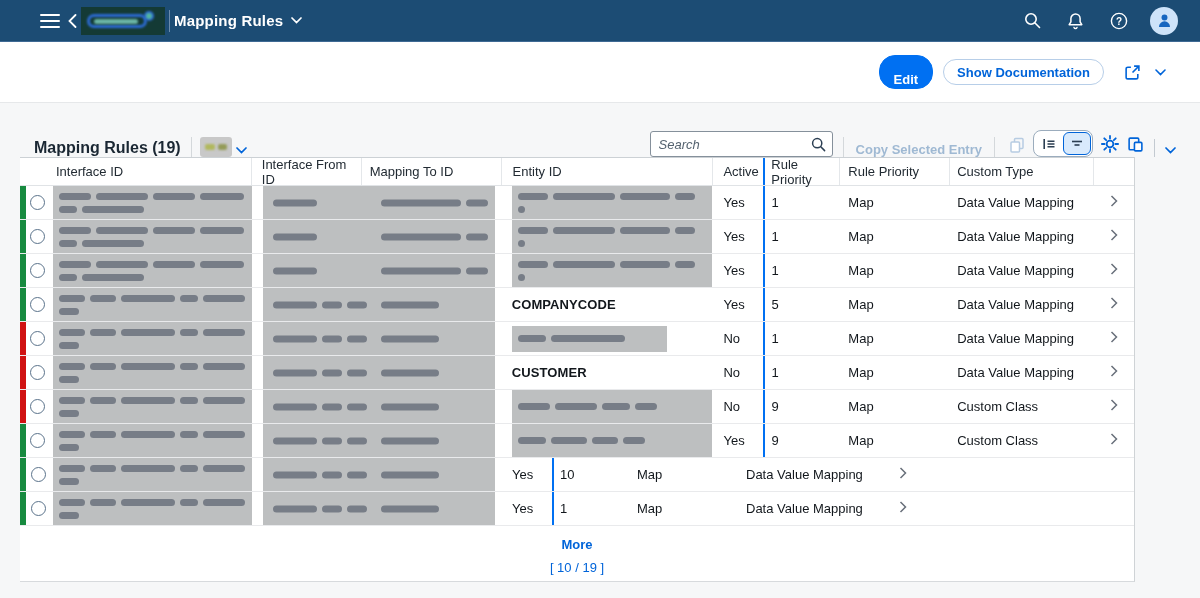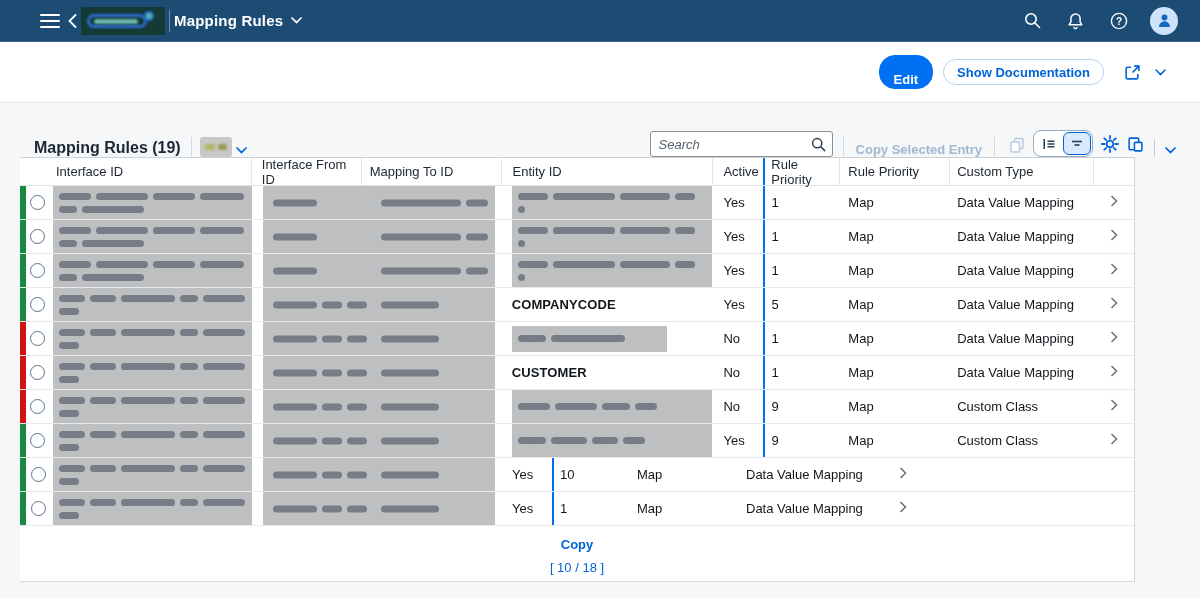--- a/index.html
+++ b/index.html
@@ -739,19 +739,19 @@
             <div class="cell c-mapping">Data Value Mapping</div>
             <div class="cell c-nav">
               <span class="navchev"><svg width="8" height="12" viewBox="0 0 8 12">
                   <path d="M1.5 1l5 5-5 5" fill="none" stroke="#69707b" stroke-width="1.5"></path>
                 </svg></span>
             </div>
           </div>
         </div>
 
       <div class="tfoot">
-        <button class="more-link">Copy</button>
-        <div class="page-count">[ 10 / 18 ]</div>
+        <button class="more-link">More</button>
+        <div class="page-count">[ 10 / 19 ]</div>
       </div>
     </div>
 
   </div>
 </div>
 
 </body></html>

